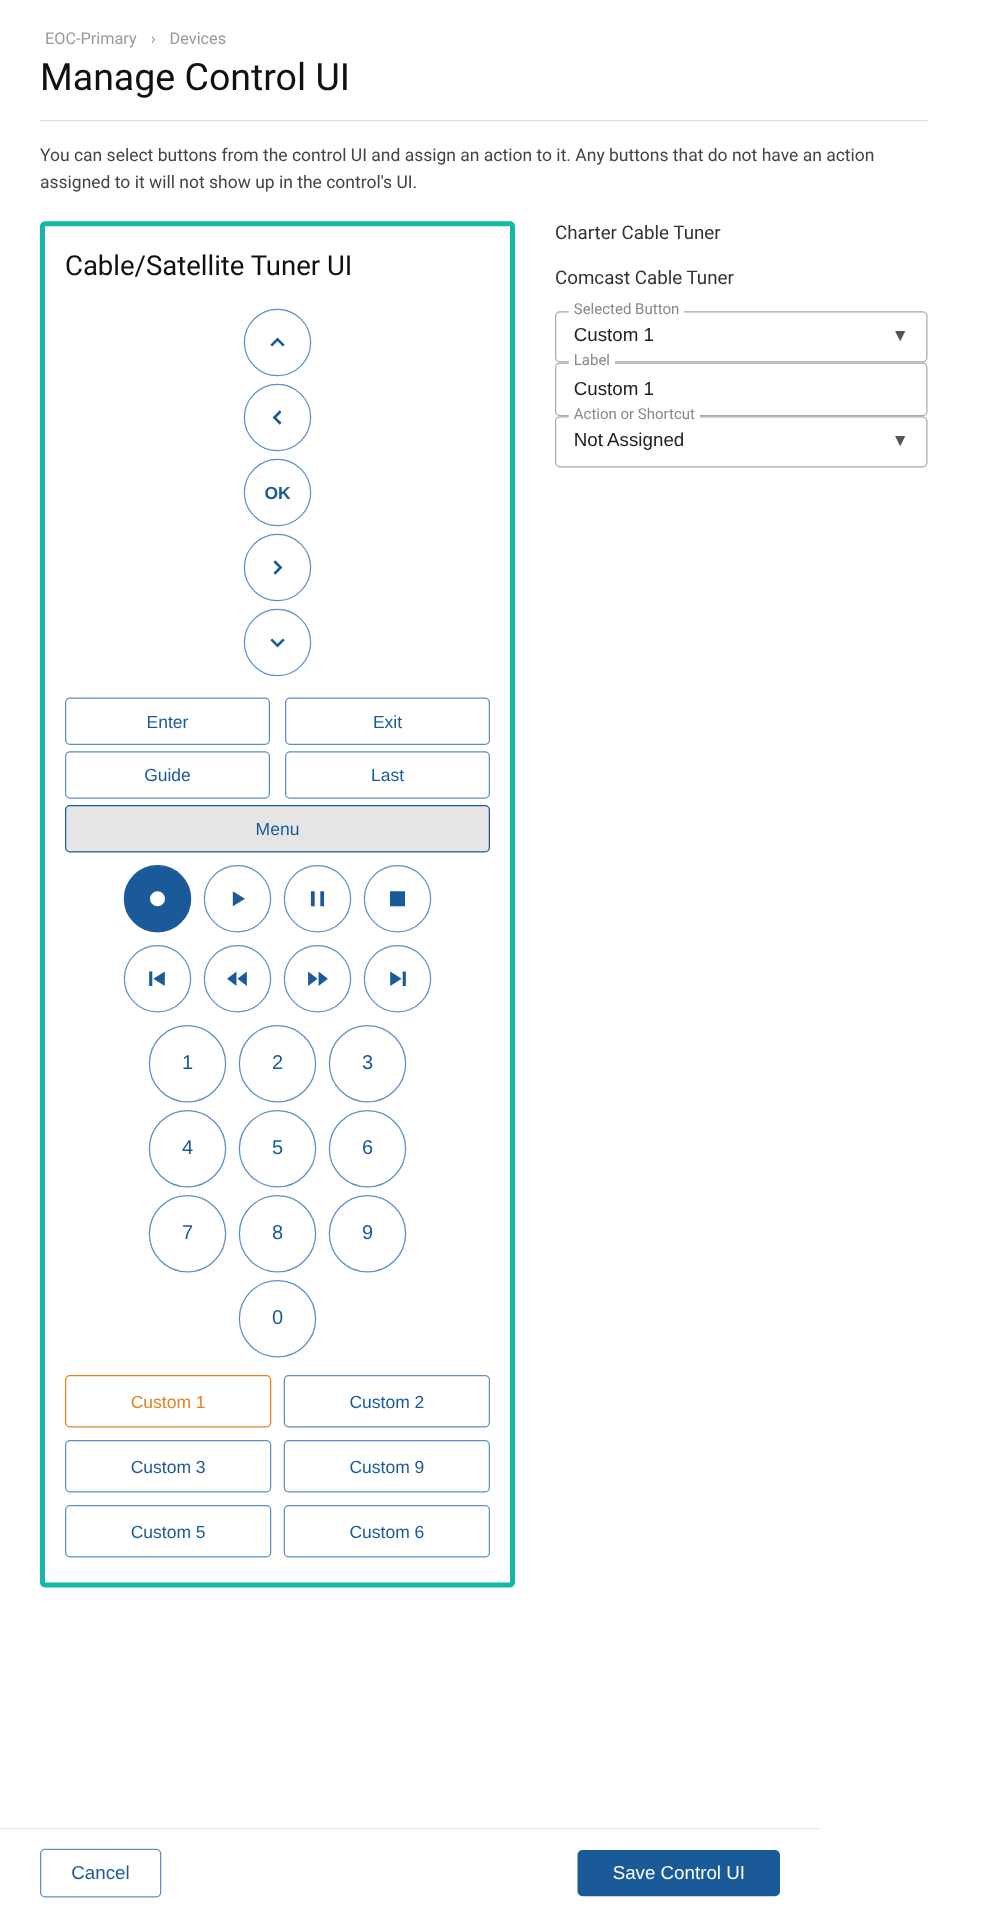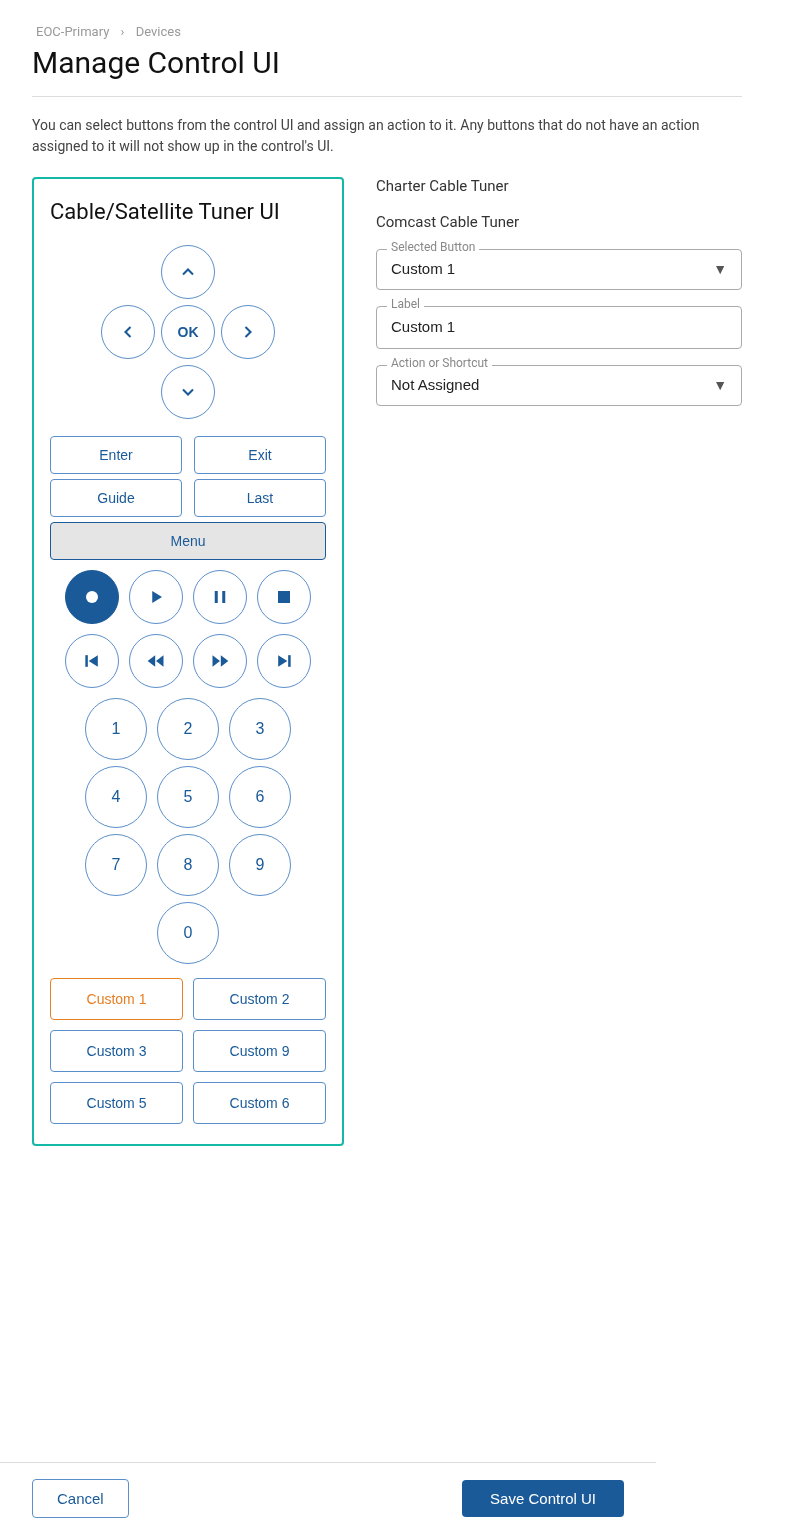--- a/index.html
+++ b/index.html
@@ -37,44 +37,45 @@
       margin-bottom: 20px;
       line-height: 1.5;
     }
     .main-content {
       display: flex;
       gap: 32px;
       align-items: flex-start;
     }
     
     .remote-panel {
-      border: 2px solid #14b8a6;
+      border: 4px solid #14b8a6;
       border-radius: 4px;
       padding: 20px 16px 20px 16px;
-      width: 312px;
+      width: 380px;
       flex-shrink: 0;
     }
     .remote-title {
       font-size: 22px;
       font-weight: 400;
       margin-bottom: 18px;
       color: #111;
     }
     
     .dpad {
       display: flex;
       flex-direction: column;
       align-items: center;
       margin-bottom: 14px;
     }
     .dpad-row {
       display: flex;
       align-items: center;
       gap: 6px;
       margin: 3px 0;
+      flex-direction: column;
     }
     .circle-btn {
       width: 54px;
       height: 54px;
       border-radius: 50%;
       border: 1.5px solid #5b8fc9;
       background: #fff;
       color: #1a5a99;
       font-size: 18px;
       display: flex;
@@ -193,21 +194,21 @@
     .section-header {
       font-size: 16px;
       font-weight: 600;
       color: #111;
       margin-bottom: 2px;
     }
     .fieldset-wrapper {
       border: 1px solid #aaa;
       border-radius: 4px;
       padding: 10px 14px 12px 14px;
-      margin-bottom: 16px;
+      margin-bottom: 0;
       position: relative;
     }
     .fieldset-legend {
       position: absolute;
       top: -10px;
       left: 10px;
       background: #fff;
       padding: 0 4px;
       font-size: 12px;
       color: #888;

